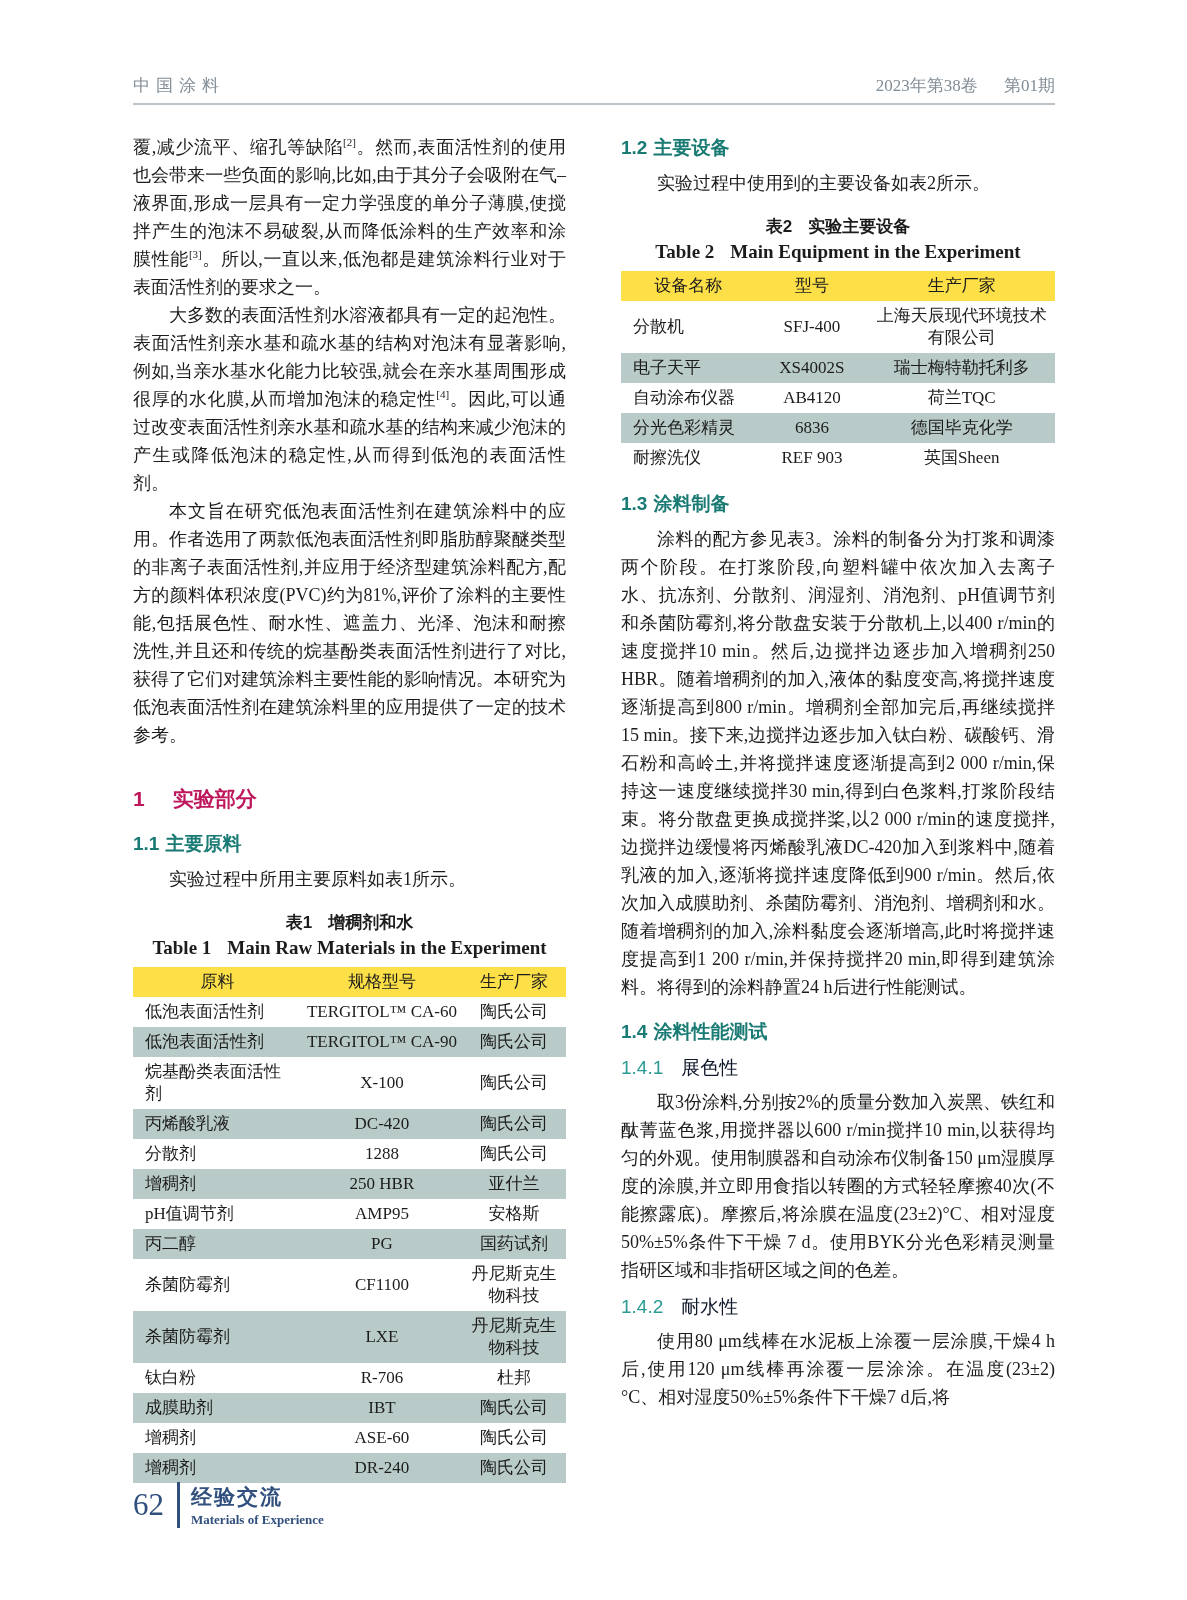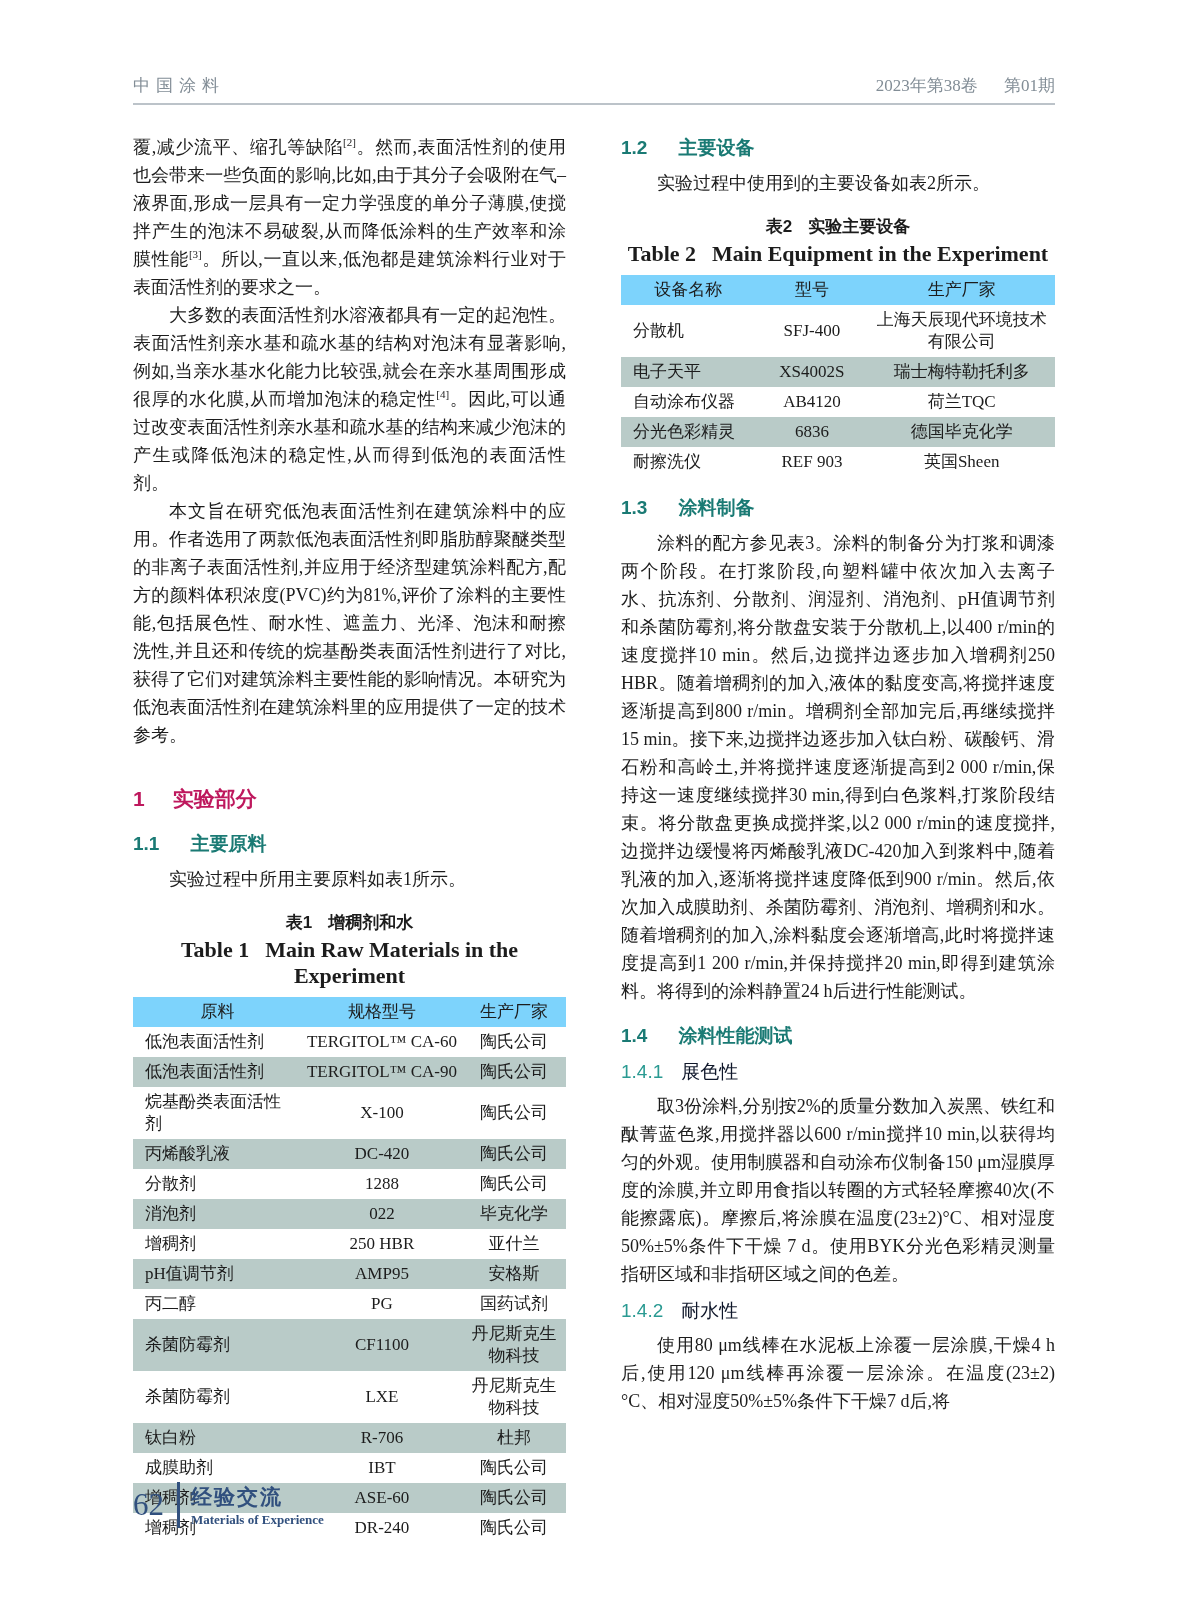--- a/index.html
+++ b/index.html
@@ -51,55 +51,55 @@
   }
   .sec1 .num { margin-right: 28px; }
   .sec2 {
     font-family: "Liberation Sans", "DejaVu Sans", sans-serif;
     color: #1a7a74;
     font-size: 19px;
     font-weight: bold;
     margin: 18px 0 8px;
   }
   .sec2.first { margin-top: 2px; }
-  .sec2 .num { margin-right: 31px; }
+  .sec2 .num { margin-right: 6px; }
   .sec3 {
     font-family: "Liberation Sans", "DejaVu Sans", sans-serif;
     font-size: 19px;
     font-weight: normal;
     margin: 10px 0 7px;
   }
   .sec3 .num { color: #2a9a92; margin-right: 18px; }
   .sec3 .ttl { color: #0f172a; font-family: "Liberation Serif", "DejaVu Serif", serif; }
   
   .cap-cn {
     font-family: "Liberation Sans", "DejaVu Sans", sans-serif;
     font-size: 17px; font-weight: bold; text-align: center;
     margin-top: 18px;
   }
   .cap-cn .cap-t, .cap-en .cap-t { margin-left: 16px; }
   .cap-en {
-    font-size: 22px; font-weight: bold; text-align: center;
+    font-size: 19px; font-weight: bold; text-align: center;
     margin: 3px 0 8px;
   }
   
   table.dtable {
     width: 100%;
     border-collapse: collapse;
     font-size: 17px;
     line-height: 22px;
   }
   table.dtable th, table.dtable td {
     padding: 4px 4px;
     text-align: center;
     font-weight: normal;
     vertical-align: middle;
   }
   table.dtable td:first-child { text-align: left; padding-left: 12px; }
-  table.dtable thead th { background: #7dd3fc; }
+  table.dtable thead th { background: #fde047; }
   table.dtable tbody tr:nth-child(even) td { background: #b9cbc8; }
   .table1 th:nth-child(1), .table1 td:nth-child(1) { width: 39%; }
   .table1 th:nth-child(2), .table1 td:nth-child(2) { width: 37%; }
   .table1 th:nth-child(3), .table1 td:nth-child(3) { width: 24%; }
   .table2 th:nth-child(1), .table2 td:nth-child(1) { width: 31%; }
   .table2 th:nth-child(2), .table2 td:nth-child(2) { width: 26%; }
   .table2 th:nth-child(3), .table2 td:nth-child(3) { width: 43%; }
   .table2 td:first-child { padding-left: 16px; }
   
   .page-footer {
@@ -178,25 +178,20 @@
             <td>丙烯酸乳液</td>
             <td>DC-420</td>
             <td>陶氏公司</td>
           </tr>
           <tr>
             <td>分散剂</td>
             <td>1288</td>
             <td>陶氏公司</td>
           </tr>
           <tr>
-            <td>消泡剂</td>
-            <td>022</td>
-            <td>毕克化学</td>
-          </tr>
-          <tr>
             <td>增稠剂</td>
             <td>250 HBR</td>
             <td>亚什兰</td>
           </tr>
           <tr>
             <td>pH值调节剂</td>
             <td>AMP95</td>
             <td>安格斯</td>
           </tr>
           <tr>

